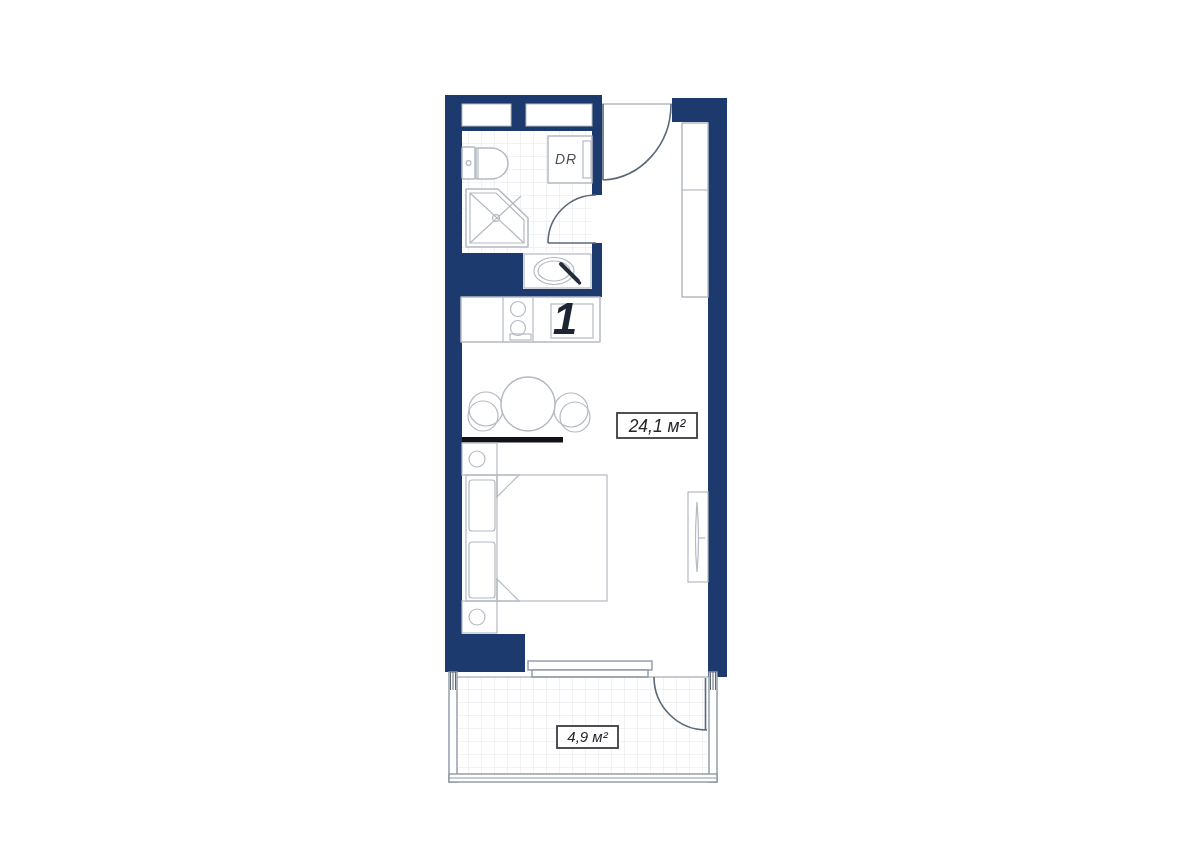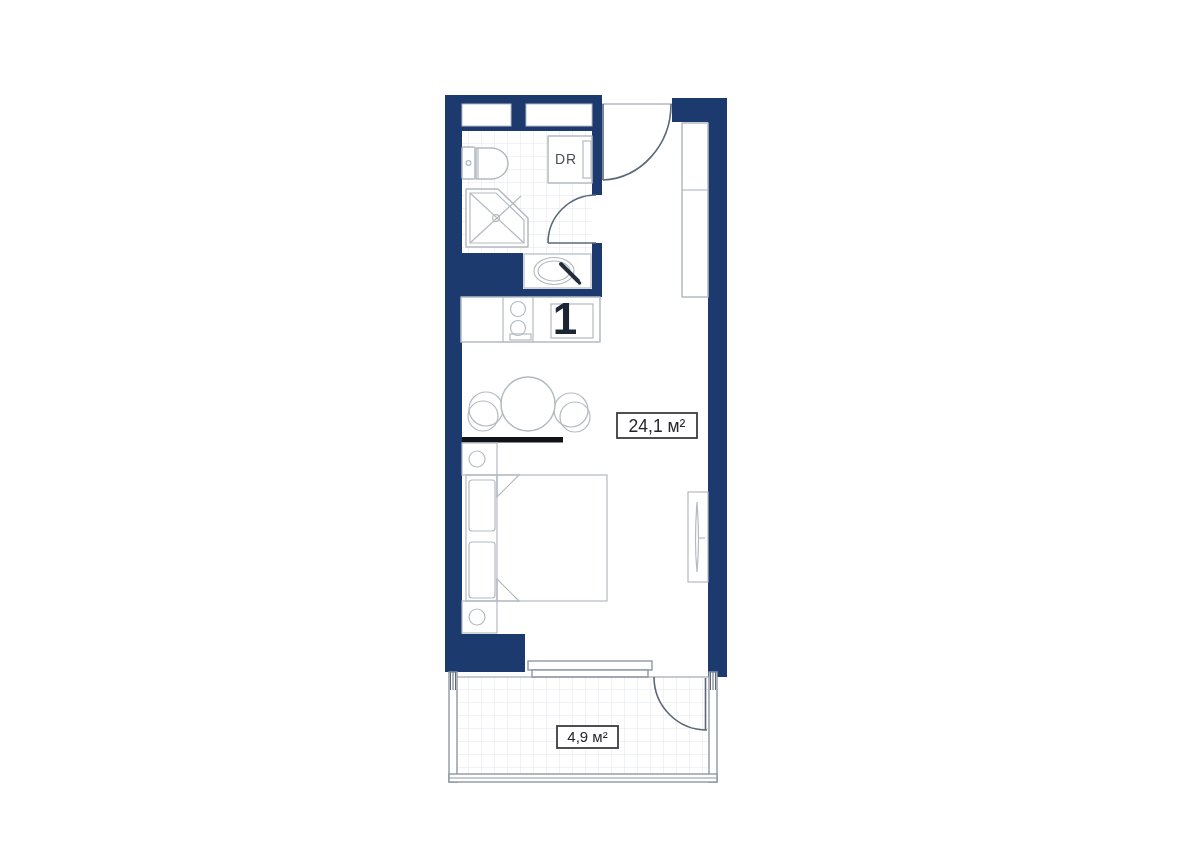--- a/index.html
+++ b/index.html
@@ -1,17 +1,17 @@
 <!DOCTYPE html>
 <html style="--wall: #1c3a6d; --outline: #b4bac2; --tile: #e1e5eb; --door: #5a6878; --thin-wall: #8f98a4; --divider: #111318; --text-dark: #26262b; --text-muted: #4a4e58; --accent-number: #1d2534; --faucet: #232c3b; --label-border: #3c3c42;"><head>
 <meta charset="utf-8">
 <style>
   html,body{margin:0;padding:0;background:#ffffff;}
   #stage{position:relative;width:1120px;height:849px;background:#fff;overflow:hidden;
-         font-family:"Liberation Sans",sans-serif;}
+         font-family:"Liberation Sans",sans-serif;font-style:italic;}
   svg{position:absolute;left:0;top:0;}
   .wall{fill:var(--wall);}
   .niche{fill:#ffffff;stroke:var(--outline);stroke-width:1;}
   .fx{fill:#ffffff;stroke:var(--outline);stroke-width:1.5;stroke-linejoin:round;}
   .fxline{fill:none;stroke:var(--outline);stroke-width:1.2;}
   .door{fill:none;stroke:var(--door);stroke-width:1.6;}
   .thinwall{fill:#ffffff;stroke:var(--thin-wall);stroke-width:1.4;}
   .thinline{fill:none;stroke:var(--thin-wall);stroke-width:1.2;}
   .hatch{stroke:var(--door);stroke-width:1;}
   .tileline{fill:none;stroke:var(--tile);stroke-width:1;}

